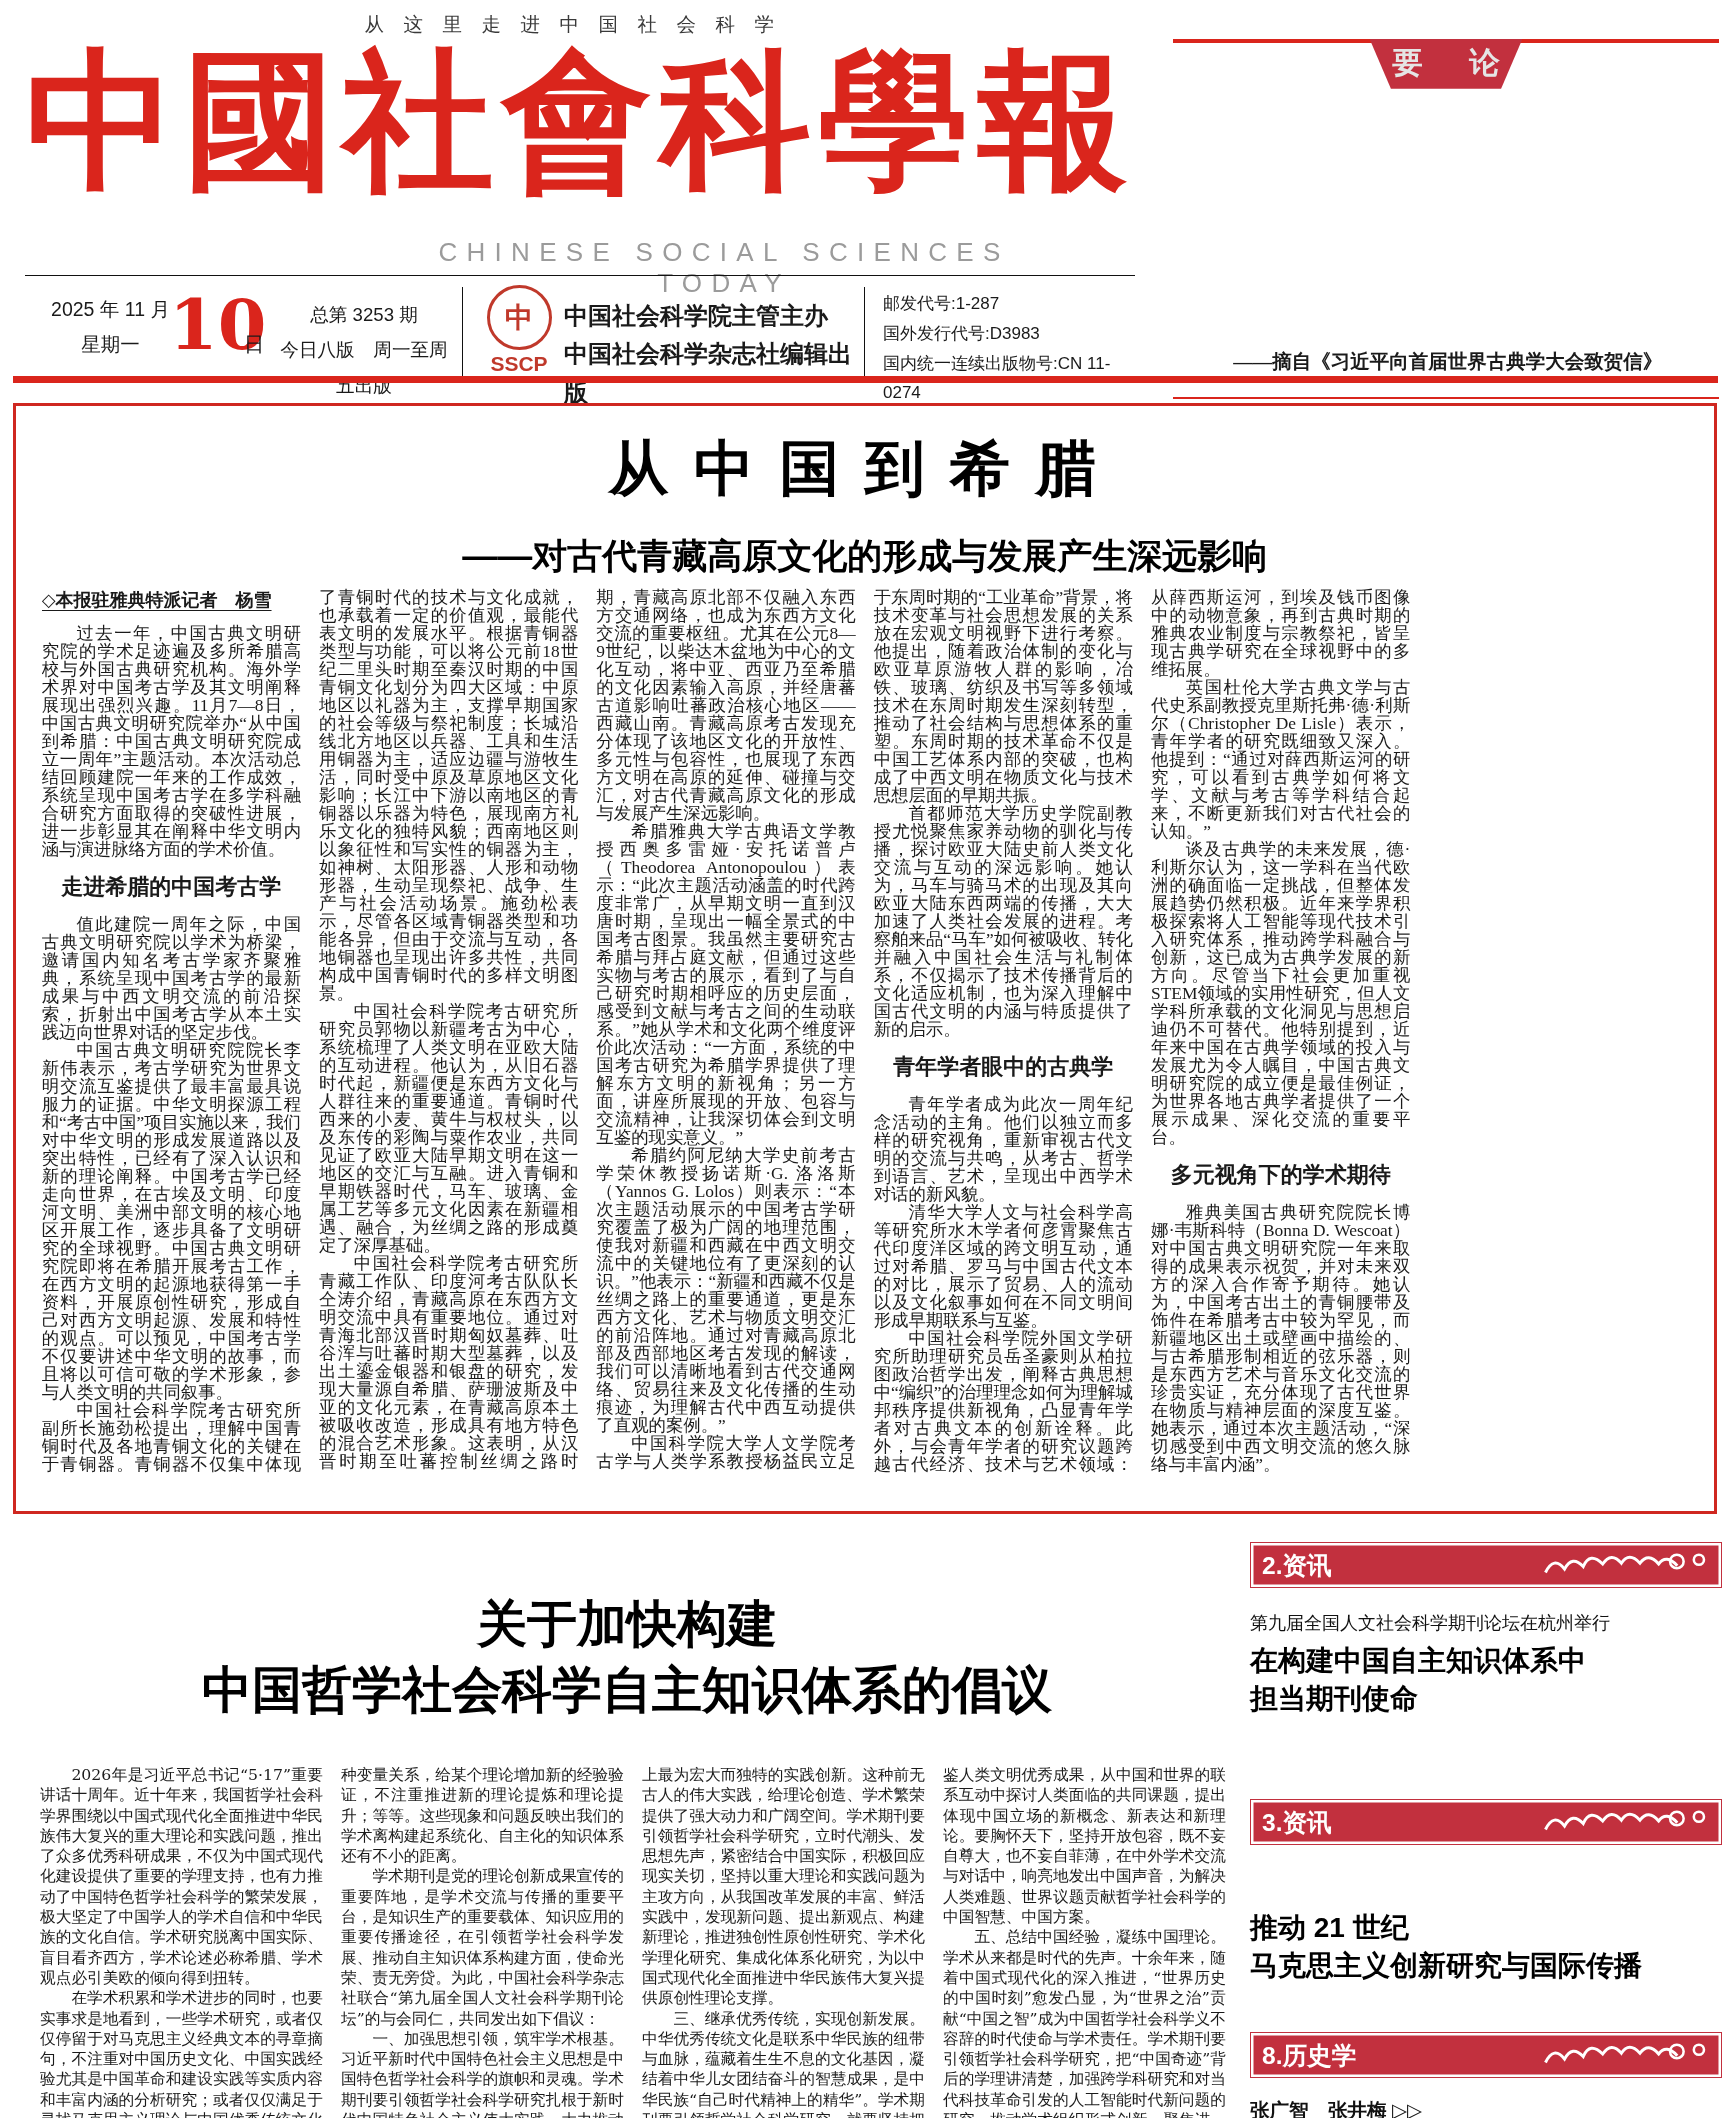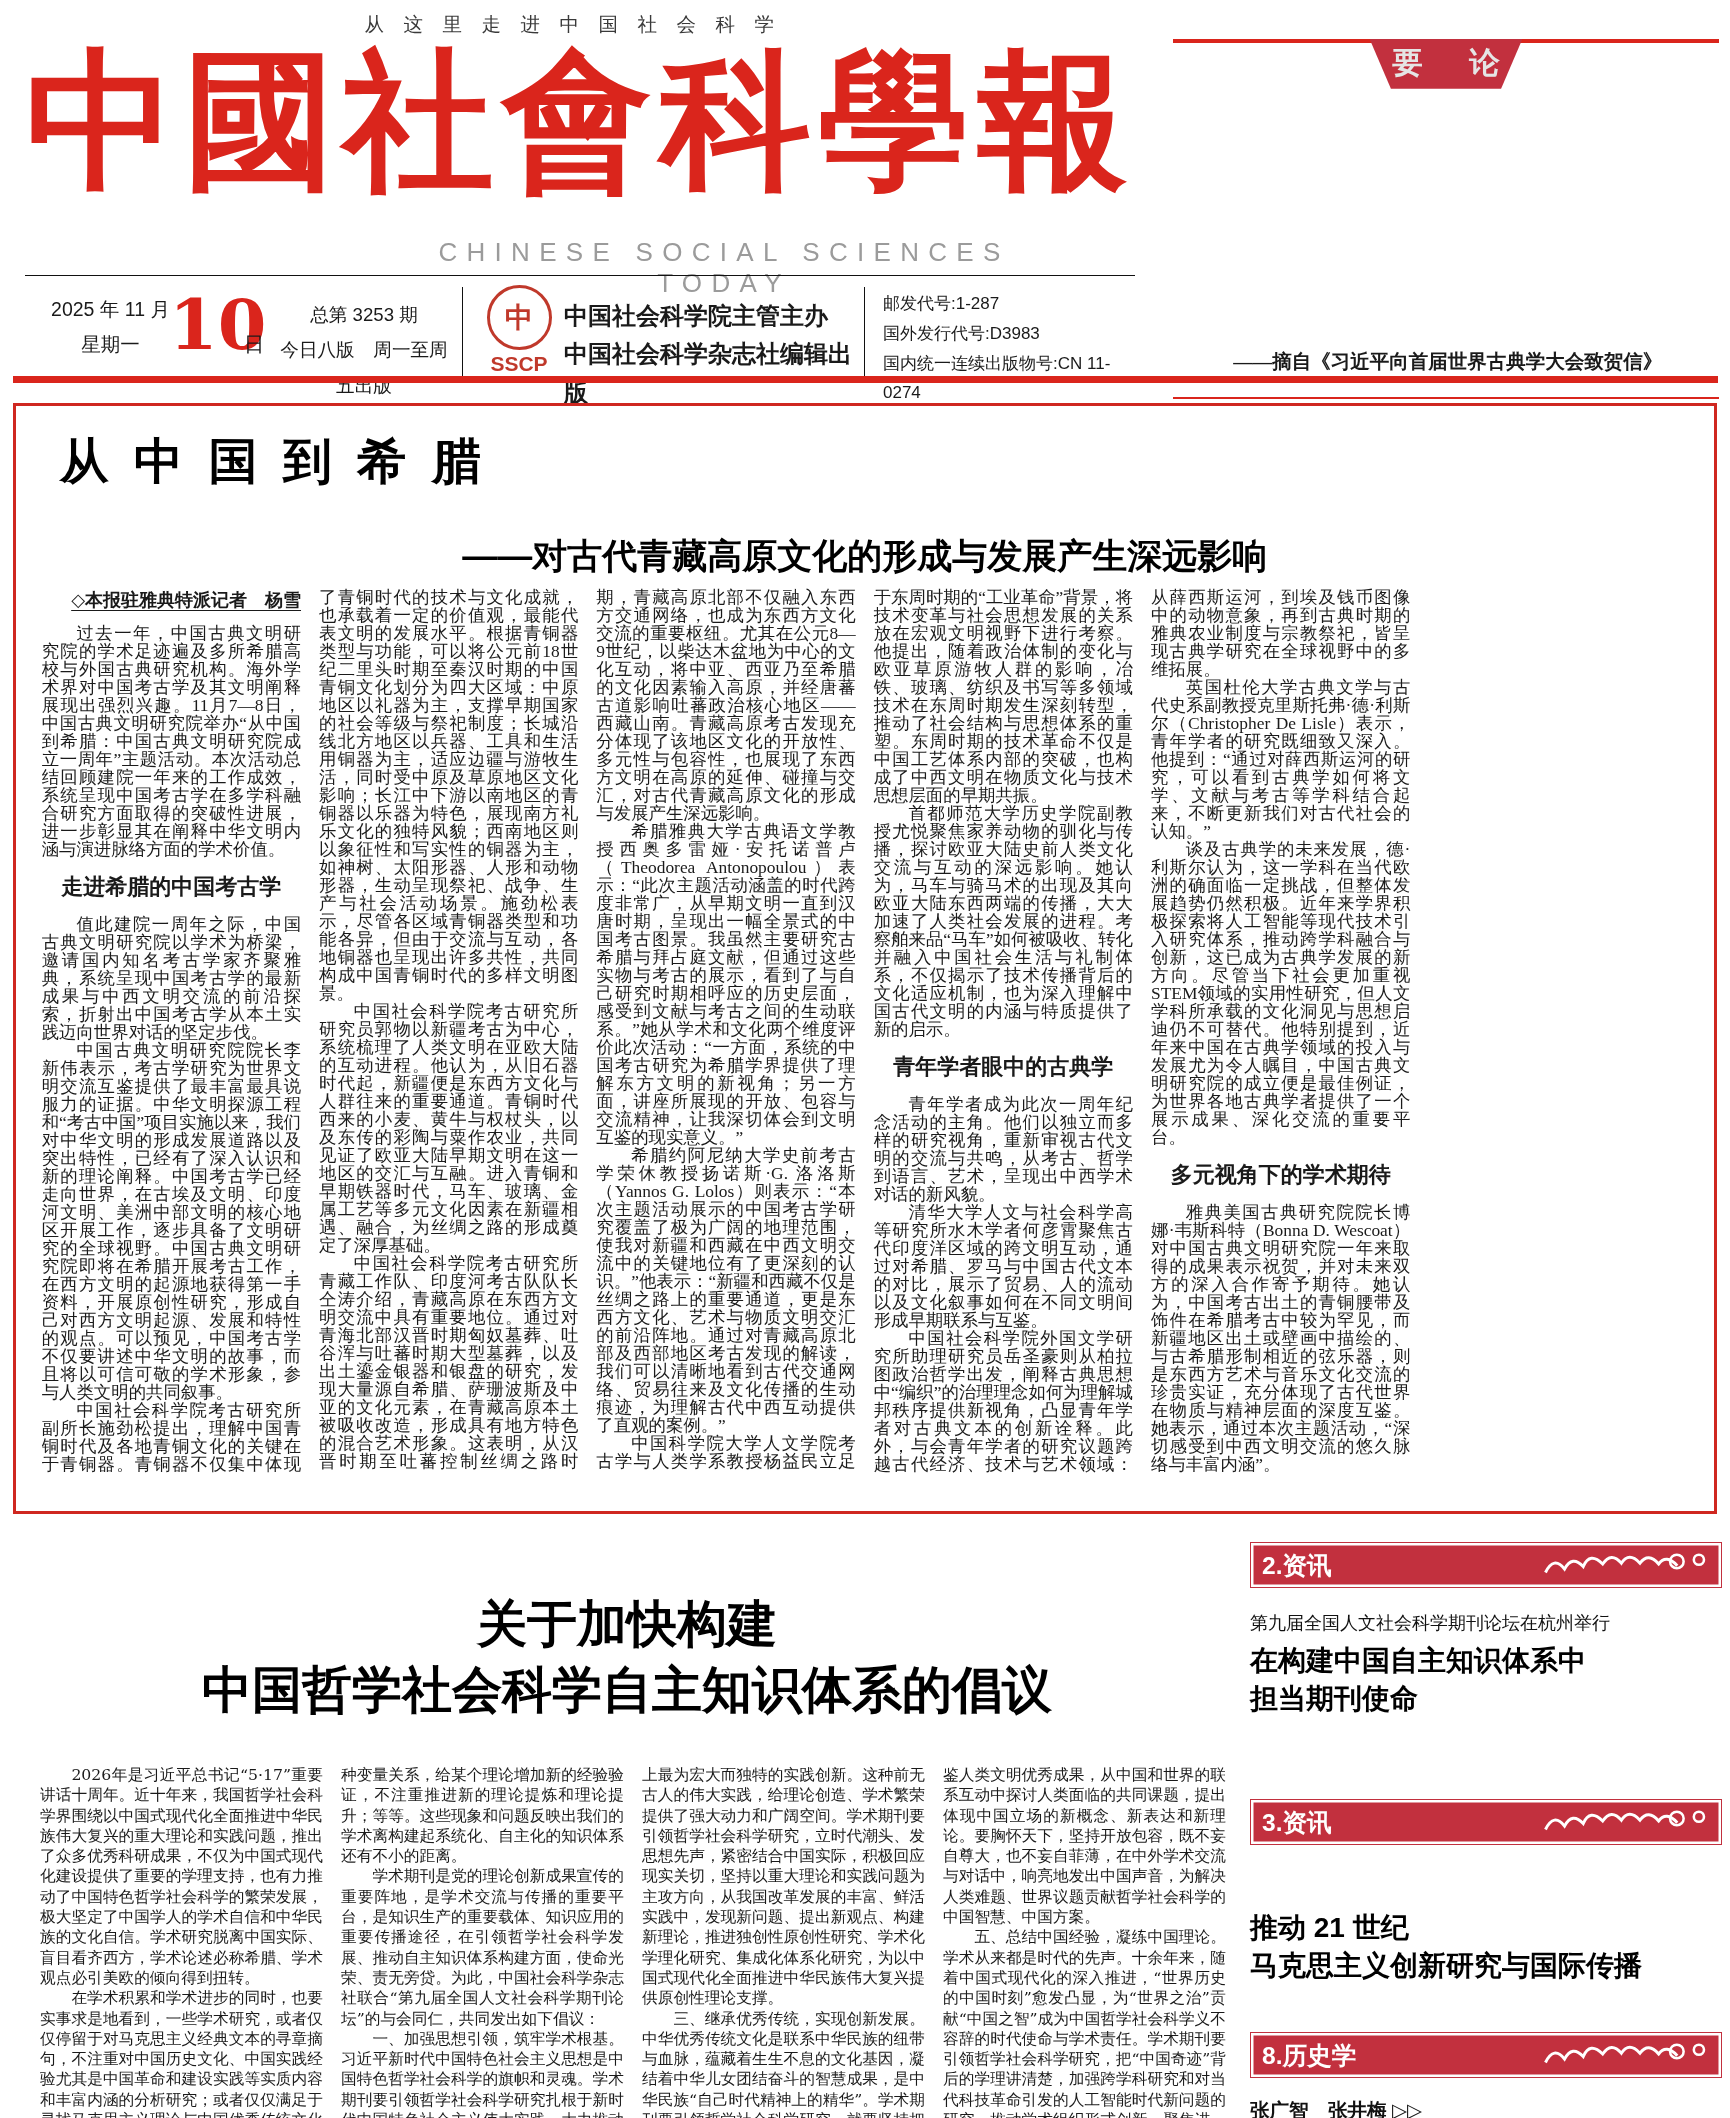--- a/index.html
+++ b/index.html
@@ -30,27 +30,27 @@
   
   .yaolun{left:1173px;top:39px;width:546px;height:354px;border-top:4.2px solid #da251c;border-bottom:2.5px solid #da251c;}
   .yl-banner{position:absolute;left:50%;top:-4.2px;transform:translateX(-50%);width:153px;height:50px;background:#c2303e;
              clip-path:polygon(0 0,100% 0,86% 100%,14% 100%);display:flex;align-items:center;justify-content:center;}
   .yl-banner span{color:#e5e5e5;font-size:30.5px;font-weight:bold;letter-spacing:19.5px;text-indent:19.5px;}
   .yl-body{position:absolute;left:24.6px;right:21px;top:127px;font-size:20px;line-height:1.72;text-align:justify;text-indent:2em;
            font-family:"DejaVu Serif","Liberation Serif",serif;}
   .yl-attr{position:absolute;left:24.6px;right:21px;top:305px;font-size:19.5px;font-weight:bold;text-align:center;}
   
   .main-box{left:12.7px;top:403px;width:1698px;height:1105px;border:3.8px solid #cf2720;}
-  .m-headline{position:absolute;left:0;right:0;top:23px;text-align:left;font-size:49px;font-weight:bold;letter-spacing:25.4px;
-              font-family:"Liberation Sans","DejaVu Sans",sans-serif;color:#000;padding-left:44px;}
+  .m-headline{position:absolute;left:0;right:0;top:23px;text-align:center;font-size:60px;font-weight:bold;letter-spacing:25.4px;
+              font-family:"Liberation Sans","DejaVu Sans",sans-serif;color:#000;}
   .m-subhead{position:absolute;left:0;right:0;top:127px;text-align:center;font-size:35px;font-weight:bold;
              font-family:"Liberation Sans","DejaVu Sans",sans-serif;color:#000;}
   .m-cols{position:absolute;left:26px;right:26px;top:182px;height:898px;column-count:6;column-gap:18px;column-fill:auto;overflow:hidden;}
   .m-cols p.p{margin:0;font-size:17.4px;line-height:18px;text-align:justify;text-indent:2em;}
-  .m-cols .byline{margin:0 0 12px 0;font-size:18px;font-weight:bold;text-decoration:underline;text-underline-offset:4.2px;text-align:right;}
+  .m-cols .byline{margin:0 0 12px 0;font-size:18px;font-weight:bold;text-decoration:underline;text-underline-offset:4.2px;}
   .m-cols h3.h{margin:14.4px 0 12.7px 0;font-size:22px;text-align:center;font-weight:bold;
                font-family:"Liberation Sans","DejaVu Sans",sans-serif;break-after:avoid;}
   
   .b-headline{left:25.4px;top:1591px;width:1203px;text-align:center;font-weight:bold;color:#000;
               font-family:"Liberation Sans","DejaVu Sans",sans-serif;font-size:50px;line-height:1.32;}
   .b-cols{left:40px;top:1765px;width:1186px;height:665px;column-count:4;column-gap:18px;column-fill:auto;overflow:hidden;}
   .b-cols p.p{margin:0;font-size:15.7px;line-height:20.3px;text-align:justify;text-indent:2em;
               font-family:"DejaVu Serif","Liberation Serif",serif;}
   
   .sb-banner{width:470px;height:44px;background:#c2303e;border:1.3px solid #c2303e;box-shadow:inset 0 0 0 2.5px #fff;

